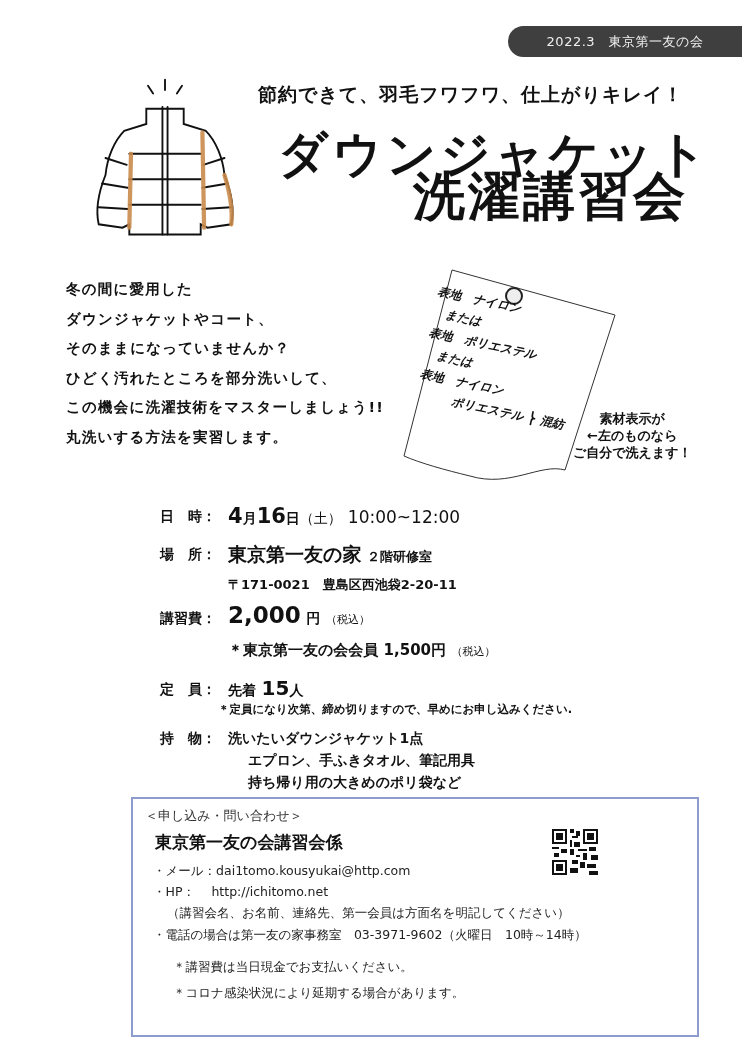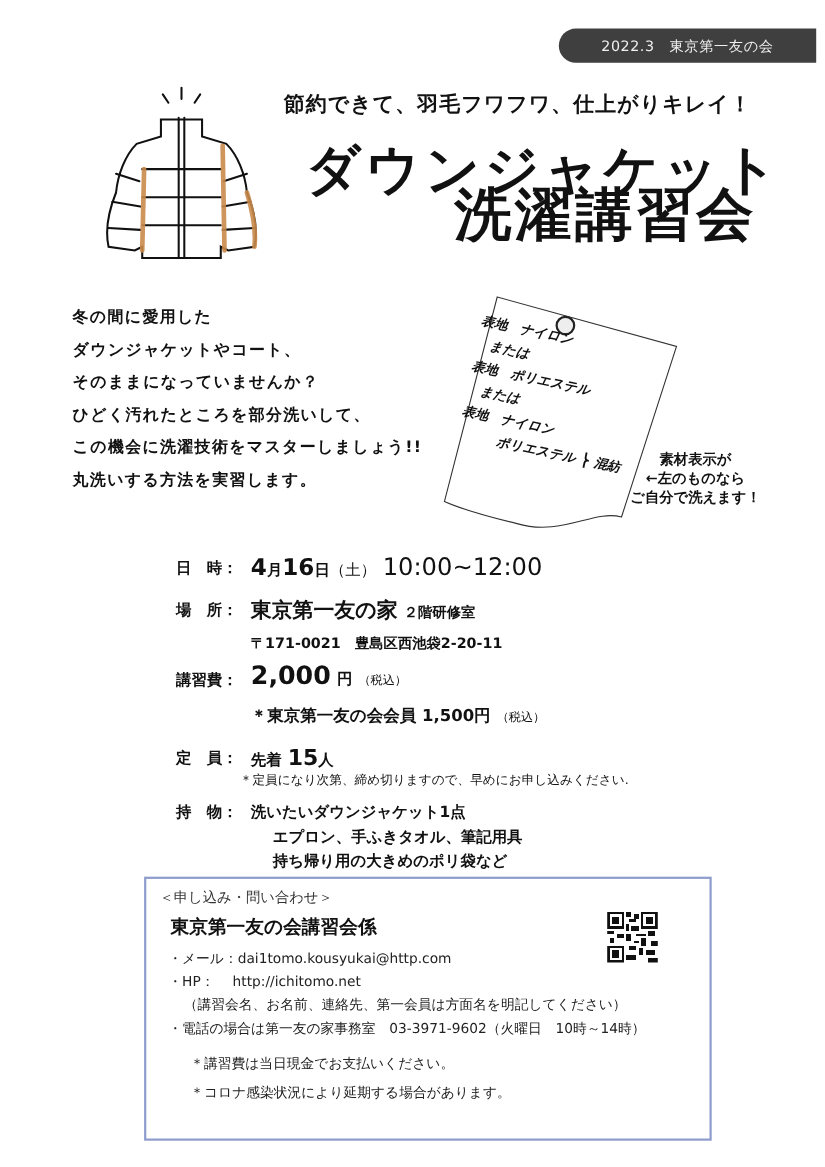--- a/index.html
+++ b/index.html
@@ -26,24 +26,24 @@
   .tag-text div { white-space: nowrap; }
   .tag-note { position: absolute; left: 573px; top: 410px; font-size: 13px; font-weight: bold; line-height: 17px; text-align: center; white-space: nowrap; }
 
   .details { position: absolute; left: 160px; top: 500px; }
   .row { position: absolute; white-space: nowrap; }
   .lbl { position: absolute; font-size: 14px; font-weight: bold; width: 70px; }
   .val { position: absolute; left: 68px; font-weight: bold; white-space: nowrap; }
   .big { font-size: 21px; }
   .med { font-size: 14px; }
   .sm { font-size: 11px; font-weight: normal; }
-  .time { font-size: 22px; font-weight: normal; margin-left: 6px; }
+  .time { font-size: 17px; font-weight: normal; margin-left: 6px; }
 
   .contact {
-    position: absolute; left: 131px; top: 797px; width: 516px; height: 240px;
+    position: absolute; left: 131px; top: 797px; width: 568px; height: 240px;
     border: 2px solid #8d9ccc;
   }
   .contact .head { position: absolute; left: 12px; top: 8px; font-size: 13px; color: #333; }
   .contact .org { position: absolute; left: 22px; top: 32px; font-size: 17px; font-weight: bold; }
   .contact .line { position: absolute; font-size: 12.5px; color: #222; white-space: nowrap; }
   .qr { position: absolute; left: 419px; top: 30px; width: 46px; height: 46px; }
 </style>
 </head>
 <body>
 
@@ -137,21 +137,21 @@
     </span>
   </div>
   <div class="row" style="top:176px">
     <span class="lbl" style="top:5px">定　員：</span>
     <span class="val">
       <span class="med">先着</span>
       <span style="font-size:20px">15</span><span class="med">人</span>
     </span>
   </div>
   <div class="row" style="top:198px; left:58px">
-    <span style="font-size:11.5px; font-weight:normal">＊定員になり次第、締め切りますので、早めにお申し込みください.</span>
+    <span style="font-size:11.5px; font-weight:bold">＊定員になり次第、締め切りますので、早めにお申し込みください.</span>
   </div>
   <div class="row" style="top:230px">
     <span class="lbl">持　物：</span>
     <span class="val" style="font-size:14px">洗いたいダウンジャケット1点</span>
   </div>
   <div class="row" style="top:252px">
     <span class="val" style="left:88px; font-size:14px">エプロン、手ふきタオル、筆記用具</span>
   </div>
   <div class="row" style="top:274px">
     <span class="val" style="left:88px; font-size:14px">持ち帰り用の大きめのポリ袋など</span>

